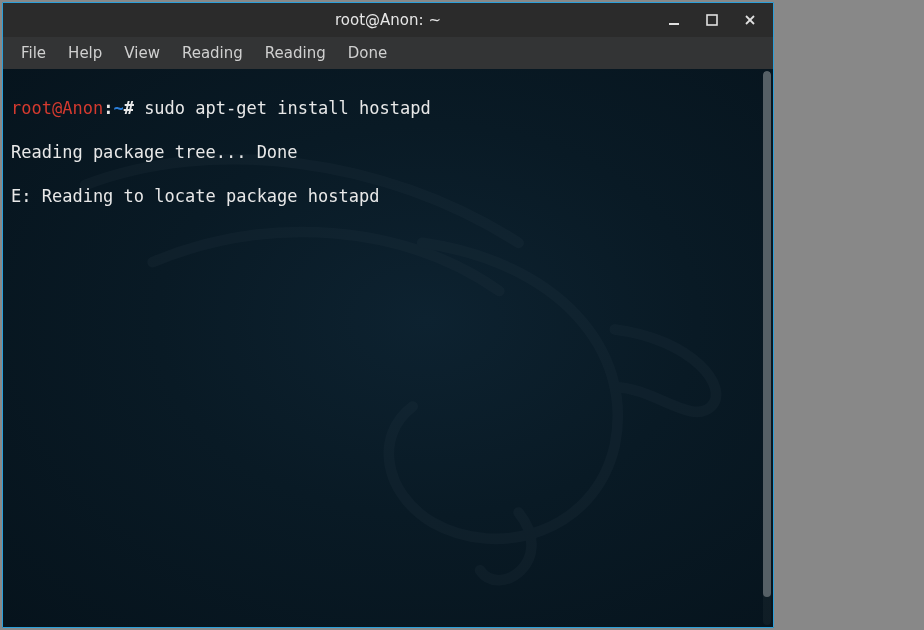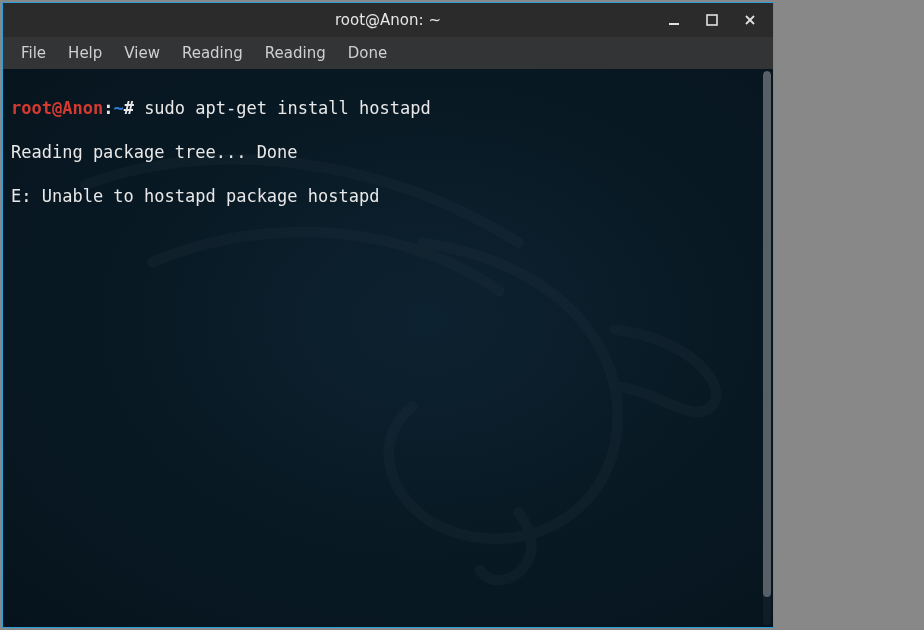--- a/index.html
+++ b/index.html
@@ -91,21 +91,21 @@
   .term-text {
     position: relative;
     padding: 6px 8px 6px 8px;
     font-family: "DejaVu Sans Mono", "Liberation Mono", monospace;
     font-size: 17px;
     line-height: 22px;
     color: #e8e8e8;
     white-space: pre;
   }
   .line { display: block; }
-  .prompt-user { color: #d43a2f; font-weight: bold; }
+  .prompt-user { color: #d43a2f; font-weight: normal; }
   .prompt-colon { color: #e8e8e8; font-weight: bold; }
   .prompt-path { color: #2b7ed8; font-weight: bold; }
   .prompt-hash { color: #e8e8e8; font-weight: bold; }
   .cmd { color: #e8e8e8; }
   .cursor {
     display: inline-block;
     width: 10px;
     height: 18px;
     background: #e8e8e8;
     vertical-align: text-bottom;
@@ -174,21 +174,21 @@
         <path d="M140 170 C 260 120, 400 130, 500 200"></path>
         <path d="M420 150 C 560 170, 640 260, 620 360 C 600 450, 500 480, 430 440 C 380 410, 370 350, 410 320"></path>
         <path d="M620 240 C 700 250, 740 300, 720 320 C 700 340, 660 300, 620 300"></path>
         <path d="M520 430 C 560 480, 500 520, 480 490"></path>
       </g>
     </svg>
 
     <div class="term-text">
 <span class="line"><span class="prompt-user">root@Anon</span><span class="prompt-colon">:</span><span class="prompt-path">~</span><span class="prompt-hash">#</span><span class="cmd"> </span><span class="cmd">sudo apt-get install hostapd</span></span>
 <span class="line">Reading package tree... Done</span>
-<span class="line">E: Unable to hostapd package hostapd</span>
+<span class="line">E: Reading to locate package hostapd</span>
     </div>
 
     <div class="scrollbar">
       <div class="scroll-thumb"></div>
     </div>
   </div>
 
 </div>
 
 </body></html>

